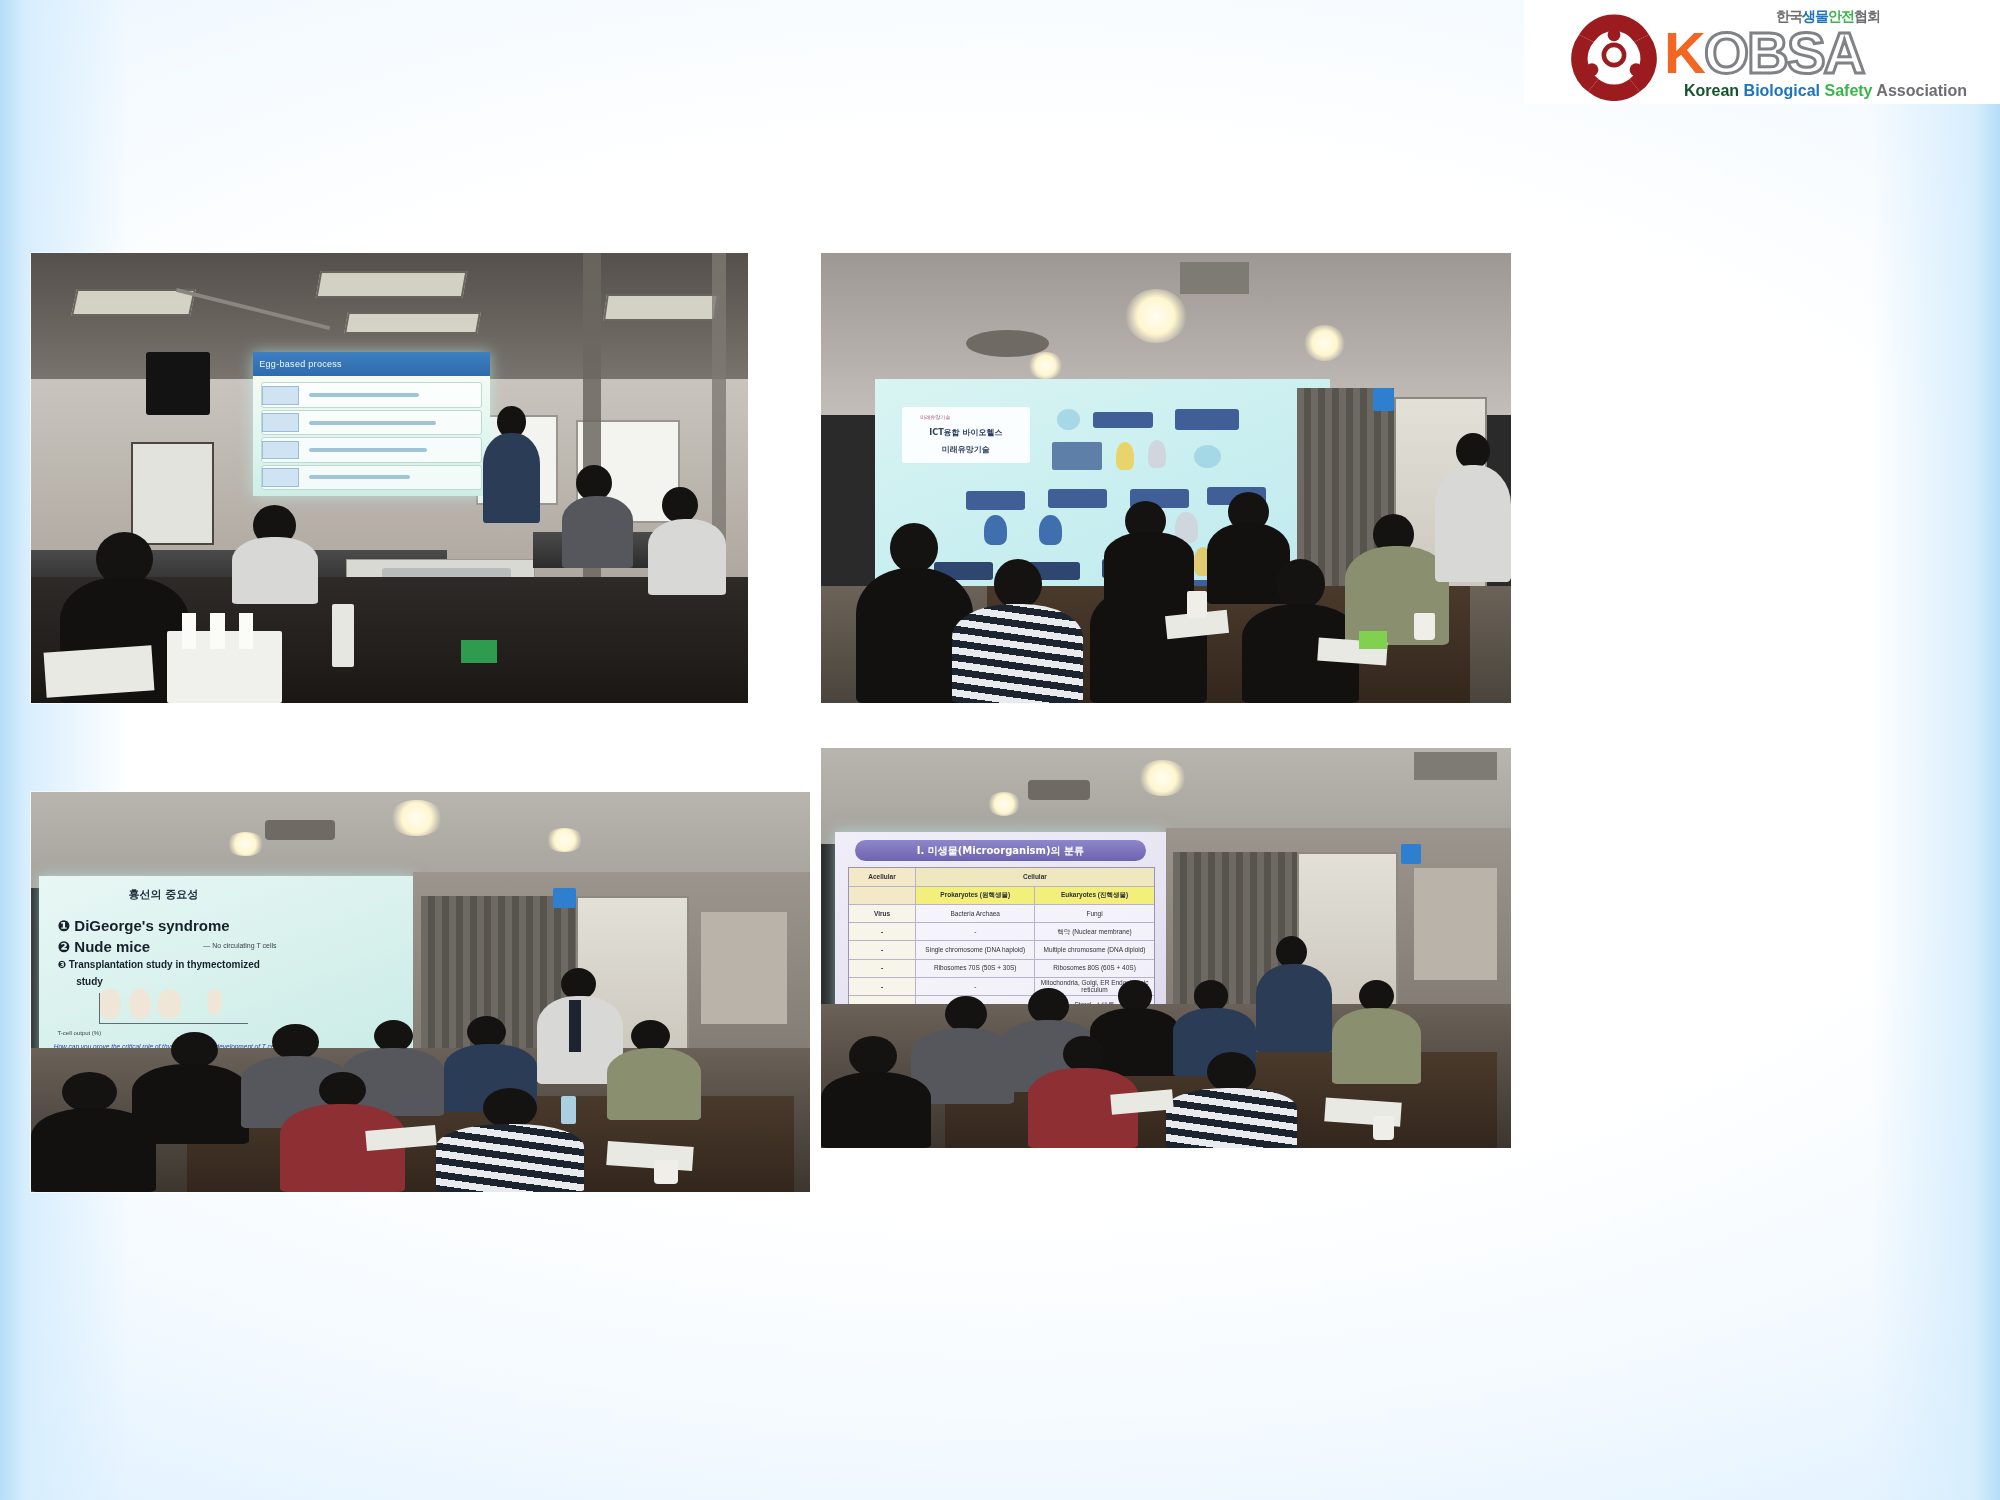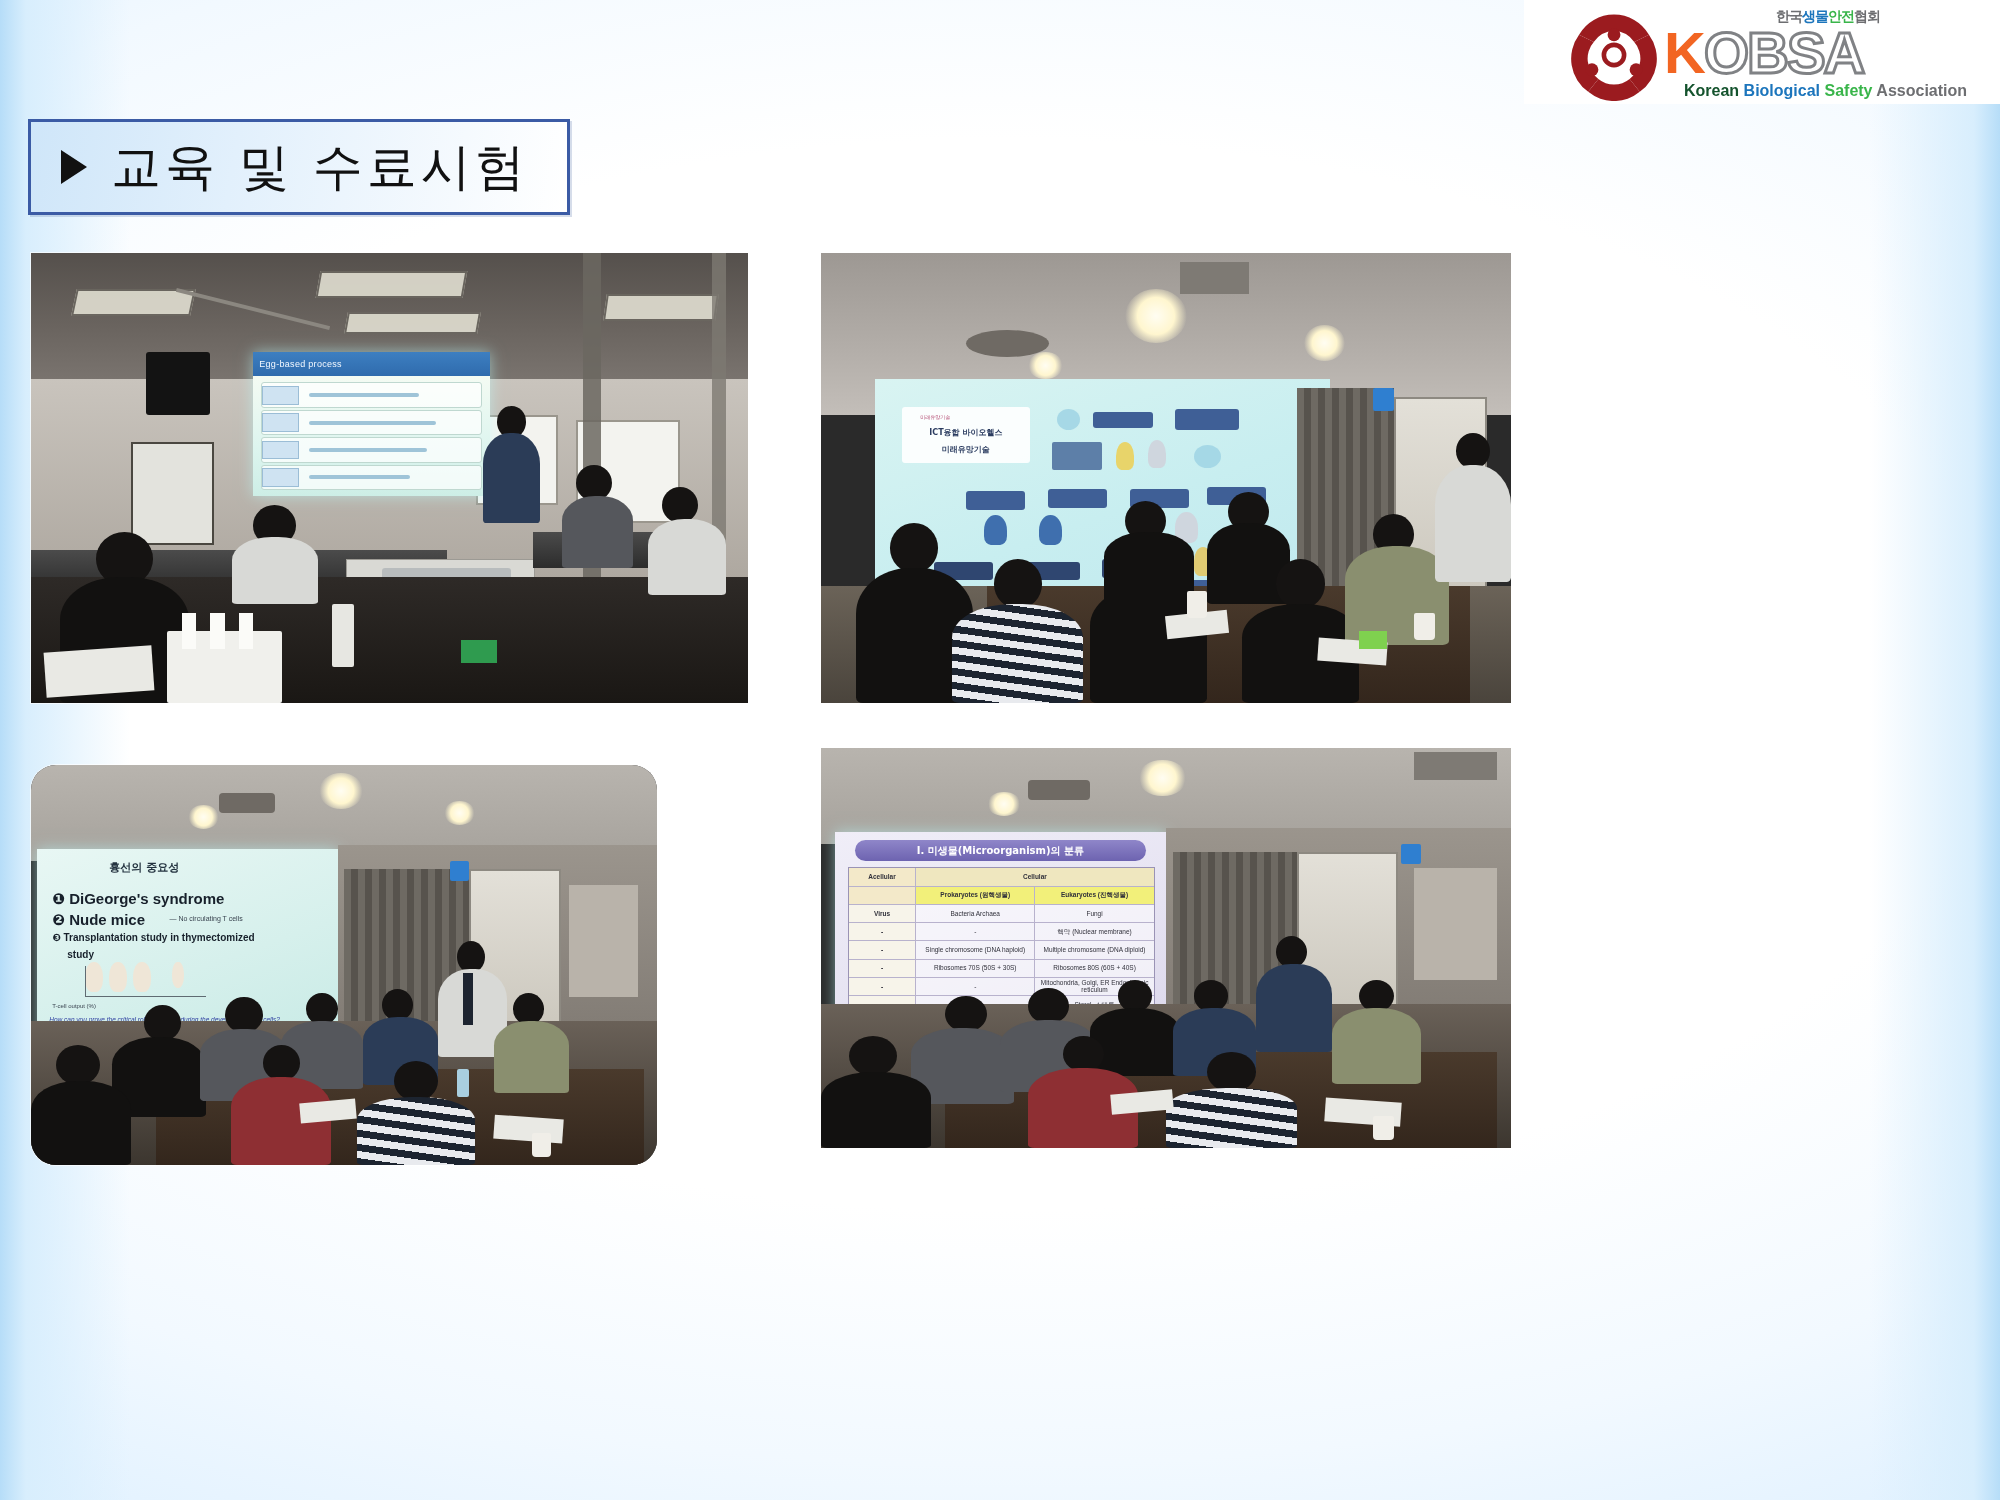--- a/index.html
+++ b/index.html
@@ -80,21 +80,21 @@
   .subtitle-text{
     margin-left:24px;font-size:50px;color:#111111;letter-spacing:4px;white-space:nowrap;
     font-family:"DejaVu Sans","Liberation Sans",sans-serif;
   }
 
   
   .photo{position:absolute;background:#2a2a2a;overflow:hidden;
          box-shadow:0 0 0 1px rgba(255,255,255,.6);text-decoration:underline;}
   #photo-1{left:31px;  top:253px;  width:717px; height:450px;}
   #photo-2{left:821px; top:253px;  width:690px; height:450px;}
-  #photo-3{left:31px;  top:765px;  width:626px; height:400px;border-radius:25px;}
+  #photo-3{left:31px;  top:792px;  width:779px; height:400px;}
   #photo-4{left:821px; top:748px;  width:690px; height:400px;}
   
   #photo-3{height:400px;}
   #photo-4{height:400px;}
 
   .ph-scene{position:absolute;inset:0;}
 
   
   .ceiling{position:absolute;left:0;top:0;width:100%;height:26%;
     background:linear-gradient(180deg,#55504c 0%, #6a645f 55%, #7c7671 100%);}
@@ -201,24 +201,20 @@
       </div>
       <div class="kobsa">
         <span class="k">K</span><span class="obsa">OBSA</span>
       </div>
       <div class="en-line">
         <span class="en-a">Korean </span><span class="en-b">Biological </span><span class="en-c">Safety </span><span class="en-d">Association</span>
       </div>
     </div>
   </div>
 
-  <div class="subtitle-box">
-    <span class="subtitle-arrow"></span>
-    <span class="subtitle-text slide-ko">교육 및 수료시험</span>
-  </div>
 
   <div class="photo" id="photo-1">
     <div class="ph-scene">
       <div class="ceiling" style="height:30%"></div>
       <div class="panel-light" style="left:6%;top:8%;width:16%;height:5%;transform:skewX(-12deg)"></div>
       <div class="panel-light" style="left:40%;top:4%;width:20%;height:5%;transform:skewX(-10deg)"></div>
       <div class="panel-light" style="left:44%;top:13%;width:18%;height:4%;transform:skewX(-10deg)"></div>
       <div class="panel-light" style="left:80%;top:9%;width:15%;height:5%;transform:skewX(-8deg)"></div>
       <div class="wall pale" style="top:28%;height:46%"></div>
 

